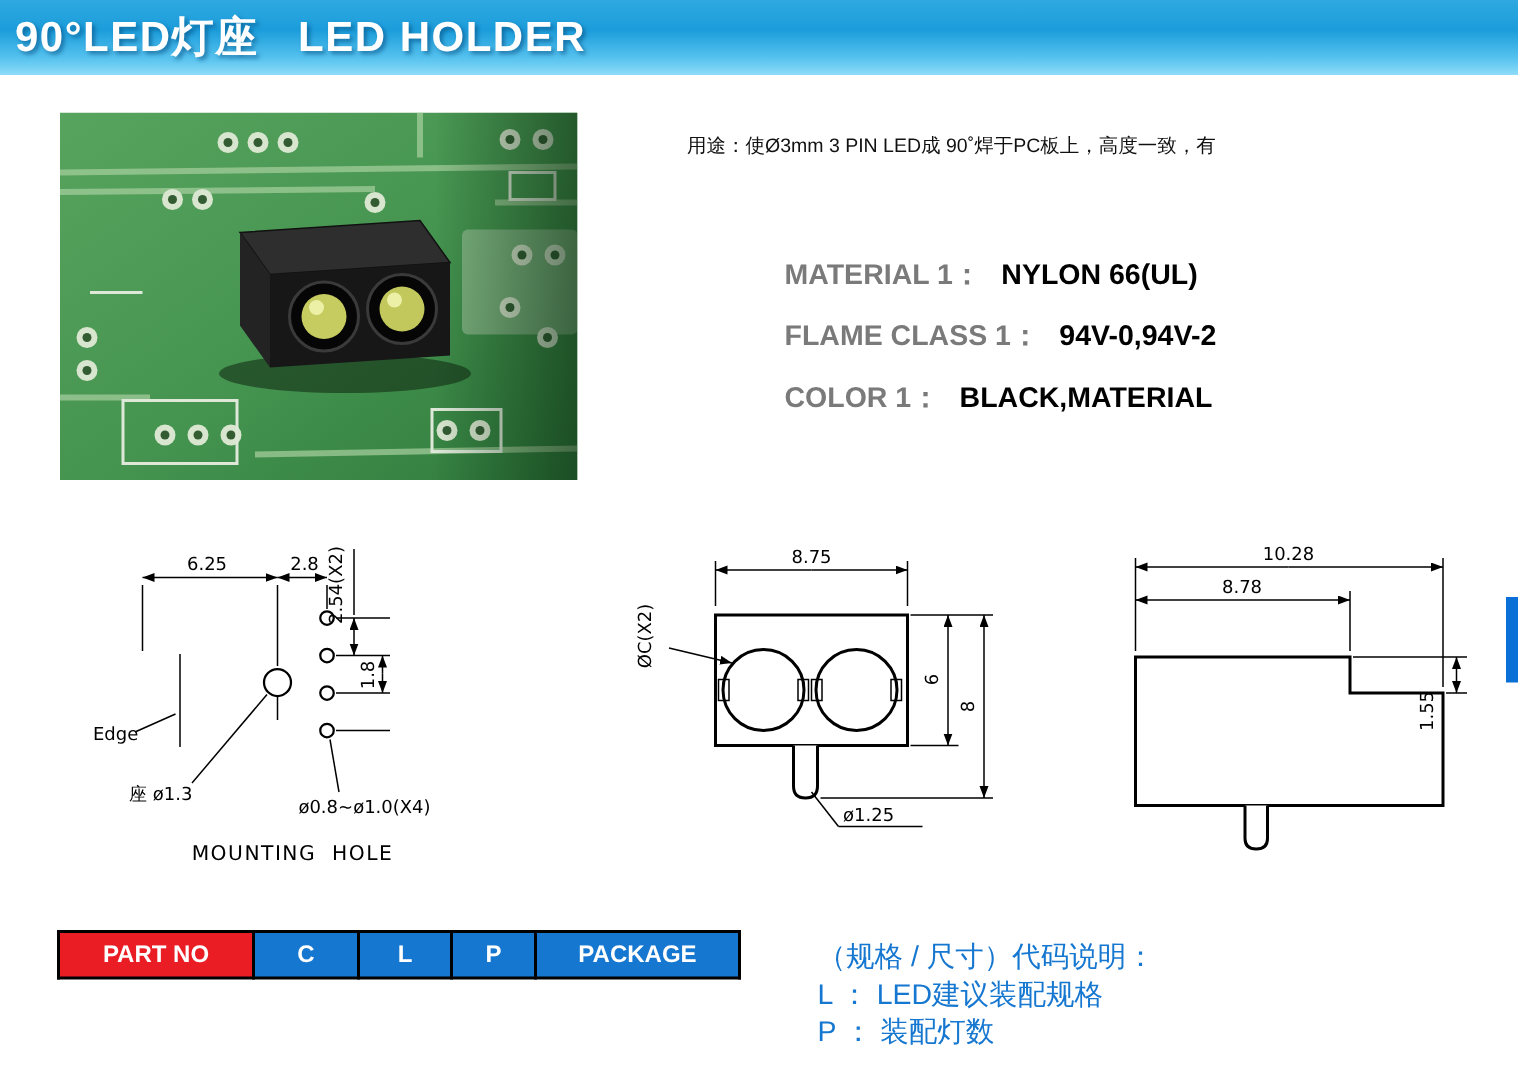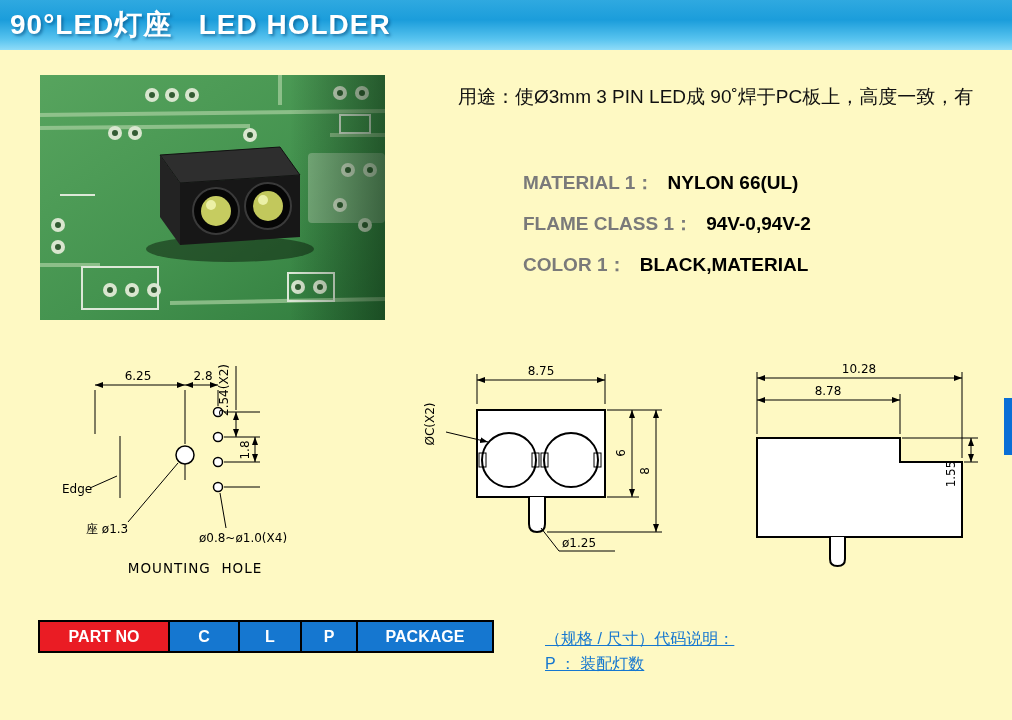--- a/index.html
+++ b/index.html
@@ -1,34 +1,34 @@
 <!DOCTYPE html>
 <html><head>
 <meta charset="utf-8">
 <style>
   html,body{margin:0;padding:0;background:#e9e9e9;}
   #root{
-    position:relative;width:1012px;height:720px;background:#fef9c3;
+    position:relative;width:1012px;height:720px;background:#ffffff;
     font-family:"Liberation Sans","DejaVu Sans",sans-serif;overflow:hidden;
   }
   
   .header{
     position:absolute;left:0;top:0;width:1012px;height:50px;
     background:linear-gradient(180deg,#2fa9e0 0%,#1b9ddb 40%,#57c3ef 78%,#8fdcf8 100%);
     display:flex;align-items:center;
   }
   .header-title{
     color:#ffffff;font-size:28px;font-weight:bold;letter-spacing:1px;
     padding-left:10px;white-space:pre;
     text-shadow:2px 2px 3px rgba(0,70,120,.55);
   }
   
   .photo{position:absolute;left:40px;top:75px;width:345px;height:245px;}
   
-  .usage{position:absolute;left:458px;top:80px;width:545px;font-size:19px;color:#111;line-height:33px;}
+  .usage{position:absolute;left:458px;top:80px;width:545px;font-size:13px;color:#111;line-height:33px;}
   .usage-line2{padding-left:65px;}
   .specs{position:absolute;left:523px;top:170px;}
   .spec-row{margin-bottom:15px;font-size:19px;font-weight:bold;}
   .spec-label{color:#7a7a7a;}
   .spec-value{color:#000;margin-left:8px;}
   
   .drawing{position:absolute;}
   .drw-mounting{left:50px;top:352px;}
   .drw-front{left:410px;top:352px;}
   .drw-side{left:735px;top:352px;}
@@ -41,21 +41,21 @@
   .spec-table{
     position:absolute;left:38px;top:620px;border-collapse:collapse;
     font-size:15px;color:#000;text-align:center;
   }
   .spec-table th,.spec-table td{border:2px solid #000;padding:0;height:29px;}
   .spec-table th{color:#ffffff;font-size:16px;font-weight:bold;}
   .th-blue{background:#1577d0;}
   .th-red{background:#ea1c24;}
   .c0{width:128px;} .c1{width:68px;} .c2{width:60px;} .c3{width:54px;} .c4{width:134px;margin-top:17px;}
   
-  .notes{position:absolute;left:545px;top:626px;color:#1577d0;font-size:16px;line-height:25px;text-decoration:underline;}
+  .notes{position:absolute;left:545px;top:626px;color:#1577d0;font-size:19px;line-height:25px;}
   
   .scroll-indicator{position:absolute;left:1004px;top:398px;width:8px;height:57px;background:#0a6fd6;}
 </style>
 </head>
 <body>
 
 <div id="root">
 
   <div class="header">
     <div class="header-title">90°LED灯座   LED HOLDER</div>
@@ -302,18 +302,19 @@
       <th class="th-blue c1">C</th>
       <th class="th-blue c2">L</th>
       <th class="th-blue c3">P</th>
       <th class="th-blue c4">PACKAGE</th>
     </tr>
   </tbody>
     </table>
 
   <div class="notes">
     <div>（规格 / 尺寸）代码说明：</div>
+    <div>L ： LED建议装配规格</div>
     <div>P ： 装配灯数</div>
   </div>
 
   <div class="scroll-indicator"></div>
 
 </div>
 
 </body></html>

